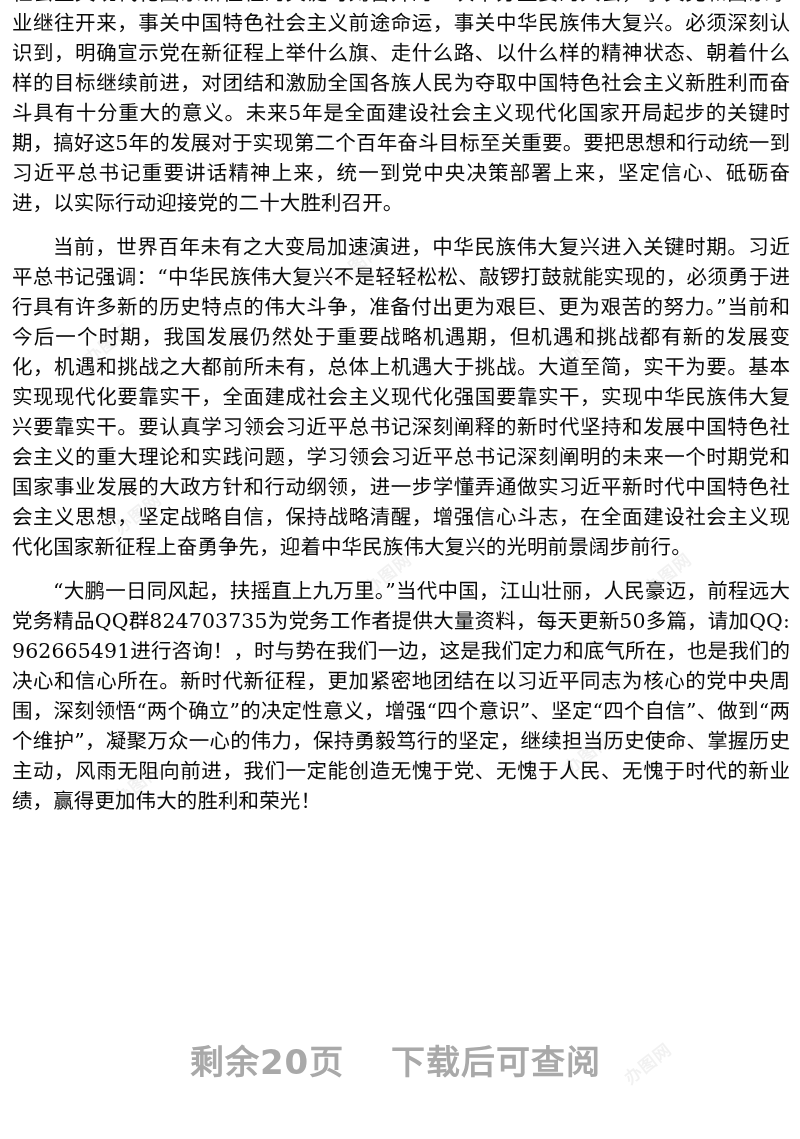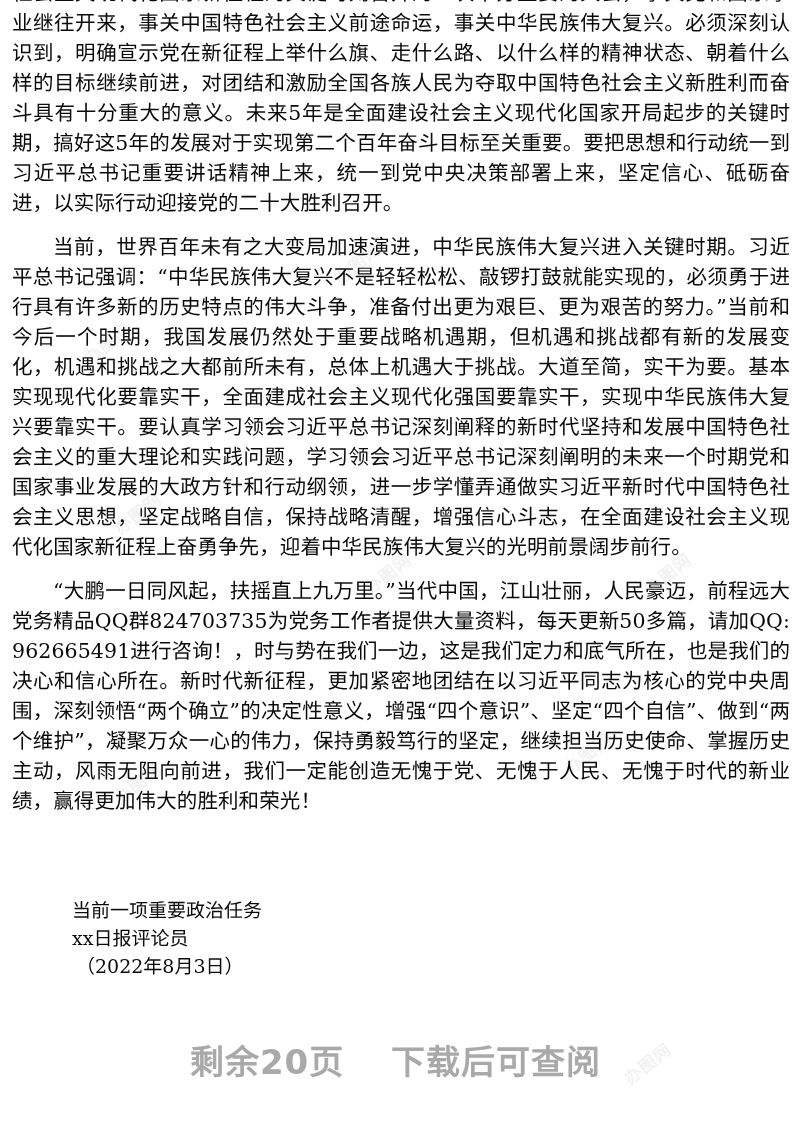--- a/index.html
+++ b/index.html
@@ -119,25 +119,20 @@
   <div class="doc-body">
 
     <p class="para clipped">社会主义现代化国家新征程的关键时刻召开的一次十分重要的大会，事关党和国家事业继往开来，事关中国特色社会主义前途命运，事关中华民族伟大复兴。必须深刻认识到，明确宣示党在新征程上举什么旗、走什么路、以什么样的精神状态、朝着什么样的目标继续前进，对团结和激励全国各族人民为夺取中国特色社会主义新胜利而奋斗具有十分重大的意义。未来5年是全面建设社会主义现代化国家开局起步的关键时期，搞好这5年的发展对于实现第二个百年奋斗目标至关重要。要把思想和行动统一到习近平总书记重要讲话精神上来，统一到党中央决策部署上来，坚定信心、砥砺奋进，以实际行动迎接党的二十大胜利召开。</p>
 
     <p class="para">当前，世界百年未有之大变局加速演进，中华民族伟大复兴进入关键时期。习近平总书记强调：“中华民族伟大复兴不是轻轻松松、敲锣打鼓就能实现的，必须勇于进行具有许多新的历史特点的伟大斗争，准备付出更为艰巨、更为艰苦的努力。”当前和今后一个时期，我国发展仍然处于重要战略机遇期，但机遇和挑战都有新的发展变化，机遇和挑战之大都前所未有，总体上机遇大于挑战。大道至简，实干为要。基本实现现代化要靠实干，全面建成社会主义现代化强国要靠实干，实现中华民族伟大复兴要靠实干。要认真学习领会习近平总书记深刻阐释的新时代坚持和发展中国特色社会主义的重大理论和实践问题，学习领会习近平总书记深刻阐明的未来一个时期党和国家事业发展的大政方针和行动纲领，进一步学懂弄通做实习近平新时代中国特色社会主义思想，坚定战略自信，保持战略清醒，增强信心斗志，在全面建设社会主义现代化国家新征程上奋勇争先，迎着中华民族伟大复兴的光明前景阔步前行。</p>
 
     <p class="para">“大鹏一日同风起，扶摇直上九万里。”当代中国，江山壮丽，人民豪迈，前程远大党务精品QQ群824703735为党务工作者提供大量资料，每天更新50多篇，请加QQ:962665491进行咨询！，时与势在我们一边，这是我们定力和底气所在，也是我们的决心和信心所在。新时代新征程，更加紧密地团结在以习近平同志为核心的党中央周围，深刻领悟“两个确立”的决定性意义，增强“四个意识”、坚定“四个自信”、做到“两个维护”，凝聚万众一心的伟力，保持勇毅笃行的坚定，继续担当历史使命、掌握历史主动，风雨无阻向前进，我们一定能创造无愧于党、无愧于人民、无愧于时代的新业绩，赢得更加伟大的胜利和荣光！</p>
 
     <div class="gap-large"></div>
 
-    <div class="article-head">
-      <p class="title">当前一项重要政治任务</p>
-      <p class="byline">xx日报评论员</p>
-      <p class="dateline">（2022年8月3日）</p>
-    </div>
 
     <div class="gap-mid"></div>
 
   </div>
 
   <div class="more-pages">
     <span class="seg">剩余20页</span>
     <span class="seg">下载后可查阅</span>
   </div>
 

